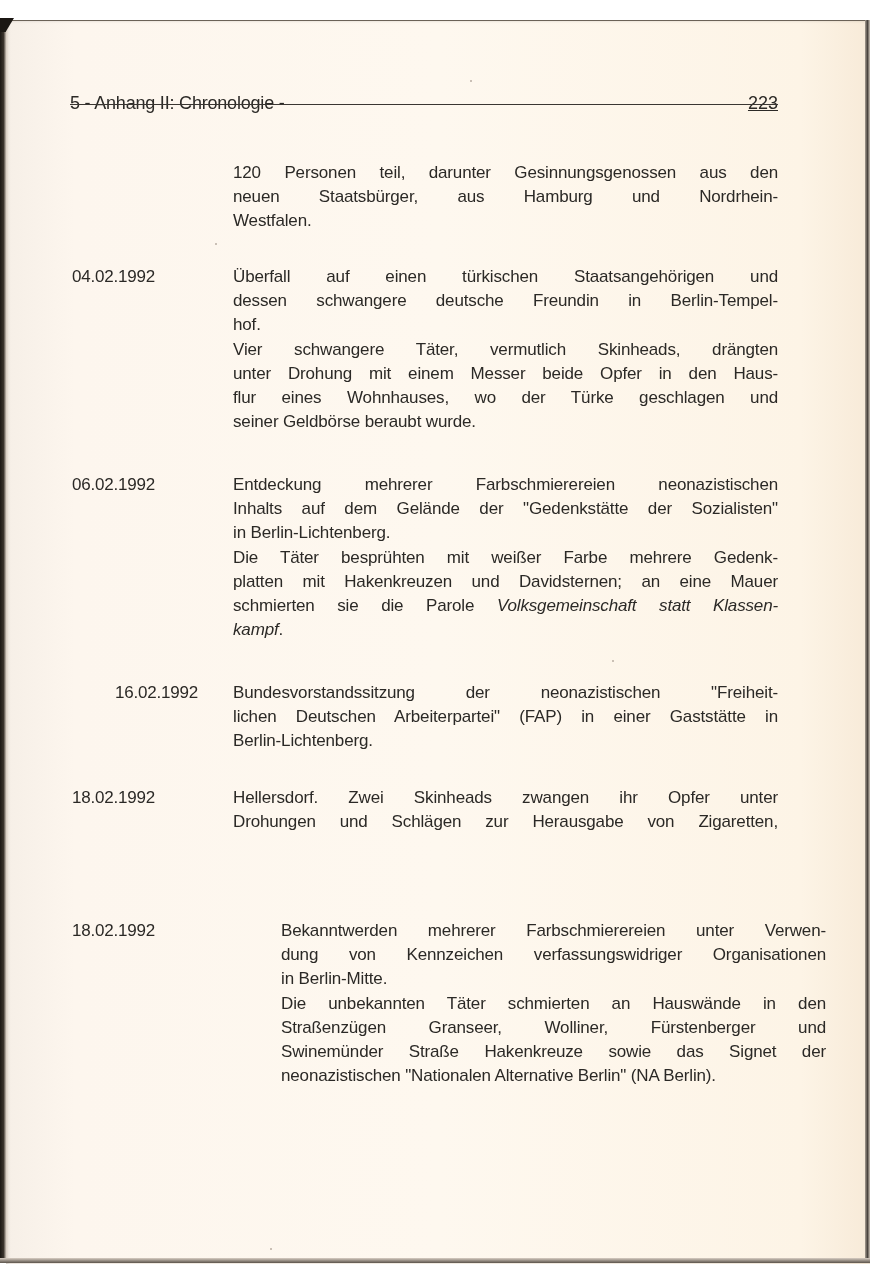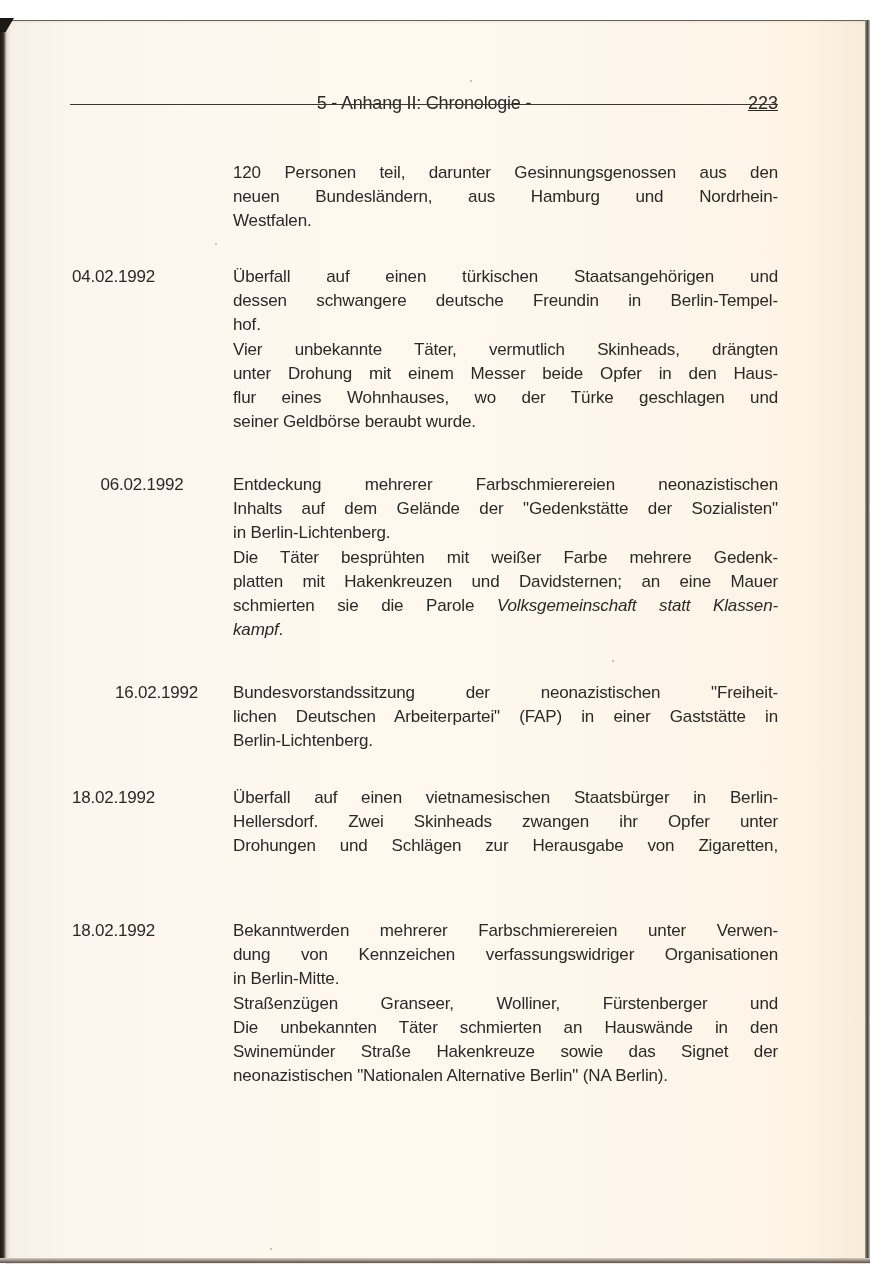--- a/index.html
+++ b/index.html
@@ -66,21 +66,21 @@
     width: 708px;
     height: 26px;
     font-family: "Liberation Sans", sans-serif;
     font-size: 18px;
     color: #2c2a27;
   }
   .running-head .title {
     position: absolute;
     left: 0;
     width: 708px;
-    text-align: center;
+    text-align: left;
     letter-spacing: -0.2px;
   }
   .running-head .folio {
     position: absolute;
     right: 0;
     top: 0;
     text-decoration: underline;
   }
   .head-rule {
     position: absolute;
@@ -154,65 +154,64 @@
   <div class="running-head">
     <span class="title">5 - Anhang II: Chronologie -</span>
     <span class="folio">223</span>
   </div>
   <div class="head-rule" style="top:104px;"></div>
 
   <div class="content">
 
     <div class="block" style="top:145px;">
       <p class="just-all">120 Personen teil, darunter Gesinnungsgenossen aus den</p>
-      <p class="just-all">neuen Bundesländern, aus Hamburg und Nordrhein-</p>
+      <p class="just-all">neuen Staatsbürger, aus Hamburg und Nordrhein-</p>
       <p class="last-line">Westfalen.</p>
     </div>
 
     <div class="date" style="top:249px;">04.02.1992</div>
     <div class="block" style="top:249px;">
       <p class="just-all">Überfall auf einen türkischen Staatsangehörigen und</p>
       <p class="just-all">dessen schwangere deutsche Freundin in Berlin-Tempel-</p>
       <p class="last-line">hof.</p>
-      <p class="just-all">Vier unbekannte Täter, vermutlich Skinheads, drängten</p>
+      <p class="just-all">Vier schwangere Täter, vermutlich Skinheads, drängten</p>
       <p class="just-all">unter Drohung mit einem Messer beide Opfer in den Haus-</p>
       <p class="just-all">flur eines Wohnhauses, wo der Türke geschlagen und</p>
       <p class="last-line">seiner Geldbörse beraubt wurde.</p>
     </div>
 
-    <div class="date" style="top:457px;text-align:center;">06.02.1992</div>
+    <div class="date" style="top:457px;">06.02.1992</div>
     <div class="block" style="top:457px;">
       <p class="just-all">Entdeckung mehrerer Farbschmierereien neonazistischen</p>
       <p class="just-all">Inhalts auf dem Gelände der "Gedenkstätte der Sozialisten"</p>
       <p class="last-line">in Berlin-Lichtenberg.</p>
       <p class="just-all">Die Täter besprühten mit weißer Farbe mehrere Gedenk-</p>
       <p class="just-all">platten mit Hakenkreuzen und Davidsternen; an eine Mauer</p>
       <p class="just-all"><span>schmierten sie die Parole </span><em>Volksgemeinschaft statt Klassen-</em></p>
       <p class="last-line"><em>kampf</em><span>.</span></p>
     </div>
 
     <div class="date" style="top:665px;margin-left:43px;">16.02.1992</div>
     <div class="block" style="top:665px;">
       <p class="just-all">Bundesvorstandssitzung der neonazistischen "Freiheit-</p>
       <p class="just-all">lichen Deutschen Arbeiterpartei" (FAP) in einer Gaststätte in</p>
       <p class="last-line">Berlin-Lichtenberg.</p>
     </div>
 
     <div class="date" style="top:770px;">18.02.1992</div>
     <div class="block" style="top:770px;">
-      <p class="just-all">Überfall auf einen vietnamesischen Staatsbürger in Berlin-</p>
       <p class="just-all">Hellersdorf. Zwei Skinheads zwangen ihr Opfer unter</p>
       <p class="just-all">Drohungen und Schlägen zur Herausgabe von Zigaretten,</p>
     </div>
 
     <div class="date" style="top:903px;">18.02.1992</div>
-    <div class="block" style="top:903px;">
+    <div class="block" style="top:903px;margin-left:48px;">
       <p class="just-all">Bekanntwerden mehrerer Farbschmierereien unter Verwen-</p>
       <p class="just-all">dung von Kennzeichen verfassungswidriger Organisationen</p>
       <p class="last-line">in Berlin-Mitte.</p>
+      <p class="just-all">Die unbekannten Täter schmierten an Hauswände in den</p>
       <p class="just-all">Straßenzügen Granseer, Wolliner, Fürstenberger und</p>
-      <p class="just-all">Die unbekannten Täter schmierten an Hauswände in den</p>
       <p class="just-all">Swinemünder Straße Hakenkreuze sowie das Signet der</p>
       <p class="last-line">neonazistischen "Nationalen Alternative Berlin" (NA Berlin).</p>
     </div>
 
   </div>
 </div>
 
 </body></html>

